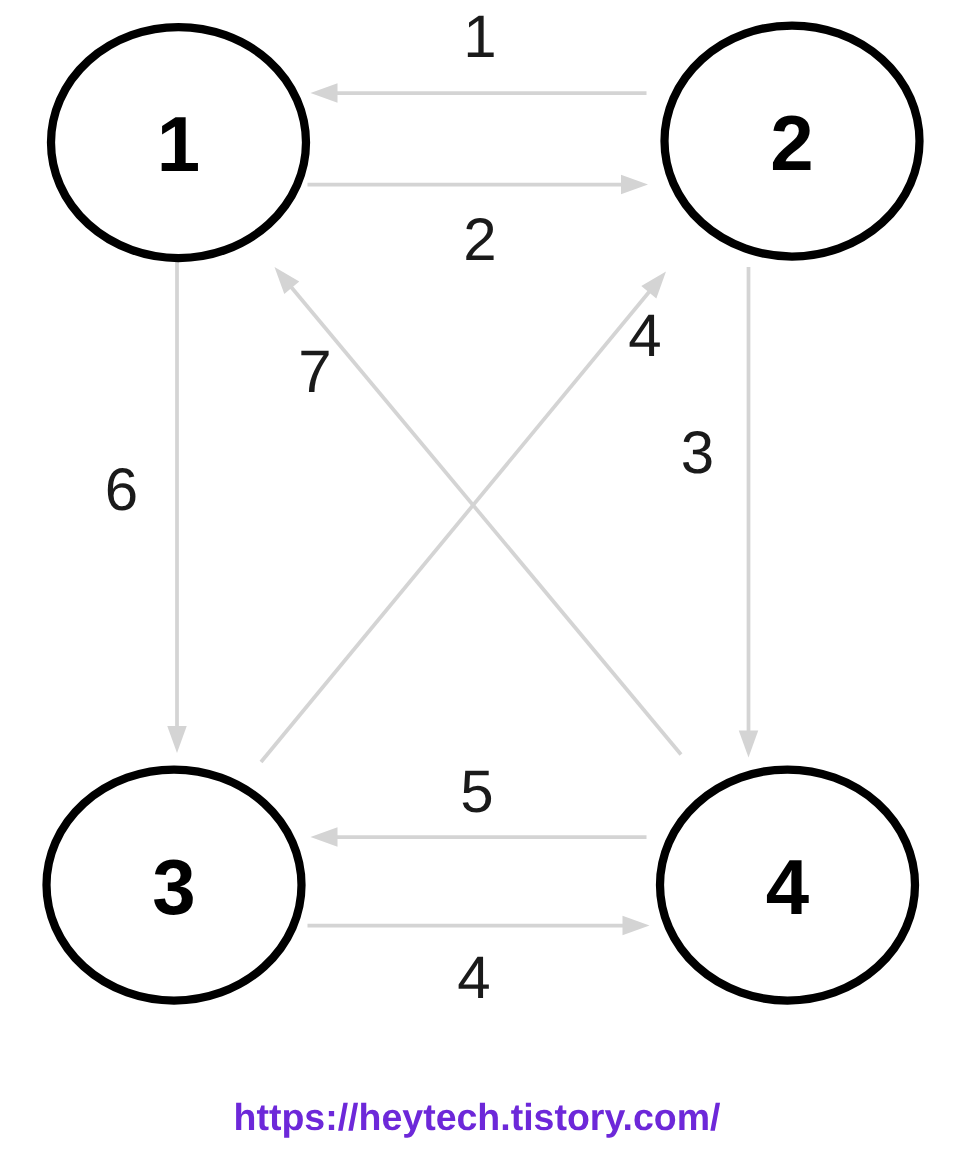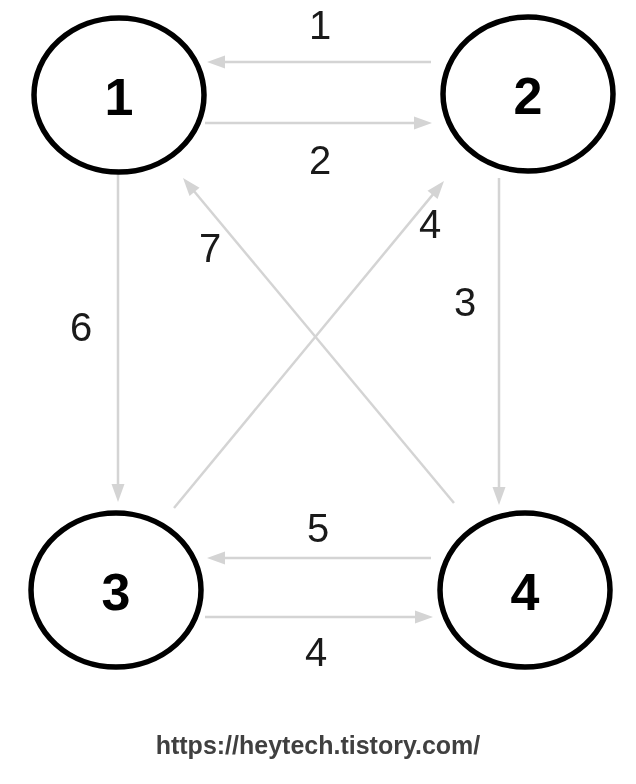--- a/index.html
+++ b/index.html
@@ -94,14 +94,14 @@
       </g>
       <g>
         <ellipse cx="116" cy="590" rx="85" ry="77" fill="#ffffff" stroke="#000000" stroke-width="5.5"></ellipse>
         <text x="116" y="592" fill="#000000" font-size="52" text-anchor="middle" dominant-baseline="central" class="node-label-text">3</text>
       </g>
       <g>
         <ellipse cx="525" cy="590" rx="85" ry="77" fill="#ffffff" stroke="#000000" stroke-width="5.5"></ellipse>
         <text x="525" y="592" fill="#000000" font-size="52" text-anchor="middle" dominant-baseline="central" class="node-label-text">4</text>
       </g>
     </svg>
-  <div id="footer-url" style="color: #404040;">https://heytech.tistory.com/</div>
+  <div id="footer-url" style="color: #6d28d9;">https://heytech.tistory.com/</div>
 </div>
 
 </body></html>

